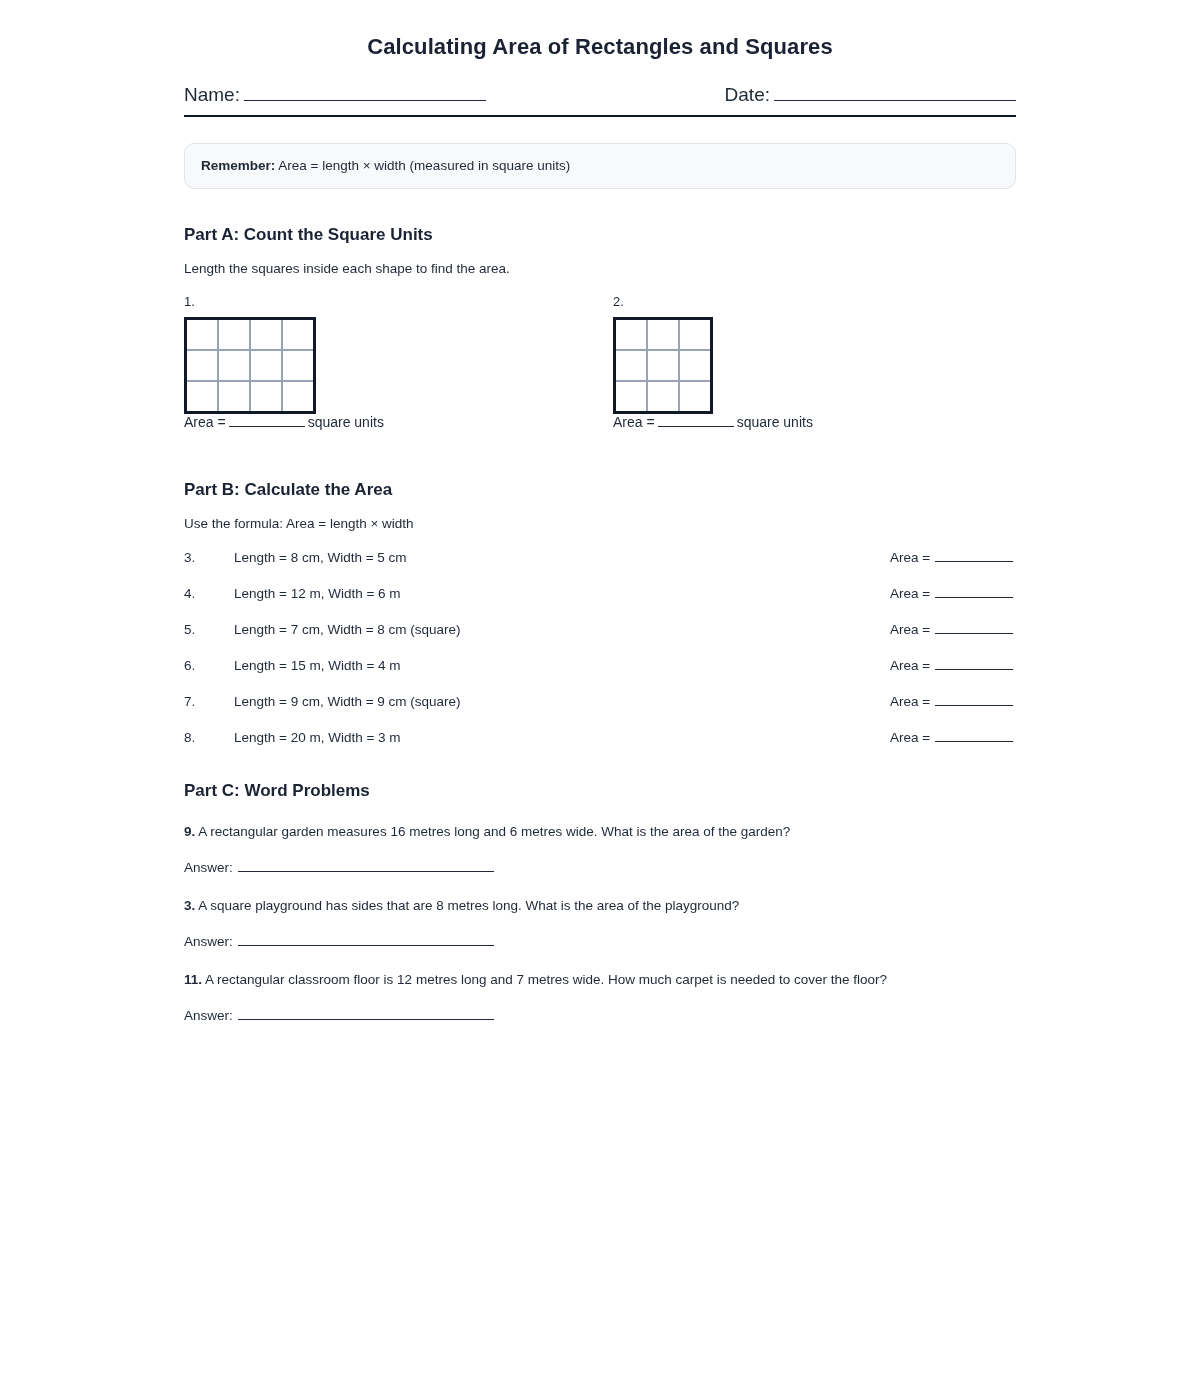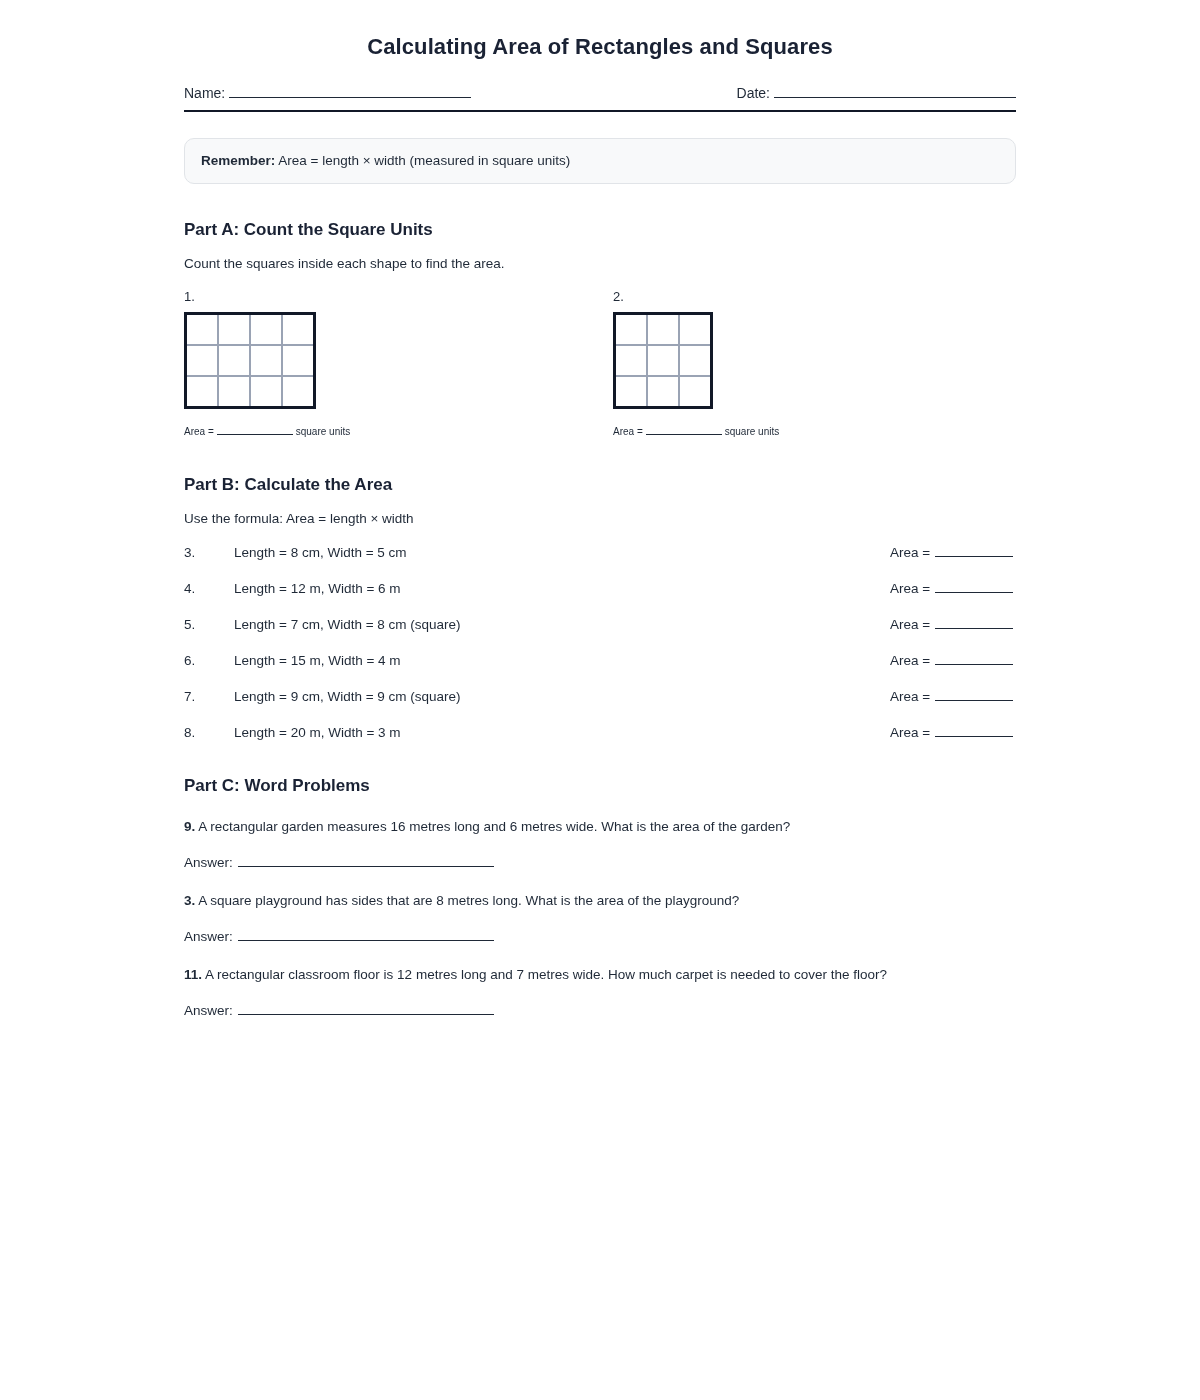--- a/index.html
+++ b/index.html
@@ -38,21 +38,21 @@
     margin: 0;
     padding-top: 34px;
   }
 
   
   .namedate {
     display: flex;
     justify-content: space-between;
     align-items: flex-end;
     margin-top: 24px;
-    font-size: 14px;
+    font-size: 19px;
     color: #1f2937;
   }
   .nd-field {
     display: flex;
     align-items: baseline;
     white-space: nowrap;
   }
   .nd-label { margin-right: 4px; }
   .nd-rule {
     display: inline-block;
@@ -116,23 +116,22 @@
     background: #9aa3b4;
     gap: 2px;
     width: max-content;
   }
   .shape-grid .cell {
     width: 30px;
     height: 29px;
     background: #ffffff;
   }
   .area-line {
-    font-size: 10px;
-    color: #1f2937;
-    margin-top: 13px;
+    font-size: 14px;
+    color: #1f2937;
     white-space: nowrap;
   }
   .blank-underline {
     display: inline-block;
     border-bottom: 1px solid #1f2937;
     width: 76px;
     height: 12px;
     margin: 0 3px;
   }
 
@@ -202,21 +201,21 @@
         <span class="nd-rule date-rule"></span>
       </div>
     </div>
     <hr class="header-divider">
 
     <div class="remember-box">
       <b>Remember:</b><span> Area = length × width (measured in square units)</span>
     </div>
 
     <h2 class="section-heading">Part A: Count the Square Units</h2>
-    <p class="section-intro">Count the squares inside each shape to find the area.</p>
+    <p class="section-intro">Length the squares inside each shape to find the area.</p>
 
     <div class="grid-row">
 
       <div class="grid-item col1">
         <div class="grid-number">1.</div>
         <div class="shape-grid" id="grid-1" style="grid-template-columns: repeat(4, 30px); grid-template-rows: repeat(3, 29px);">
             <div class="cell"></div>
             <div class="cell"></div>
             <div class="cell"></div>
             <div class="cell"></div>

